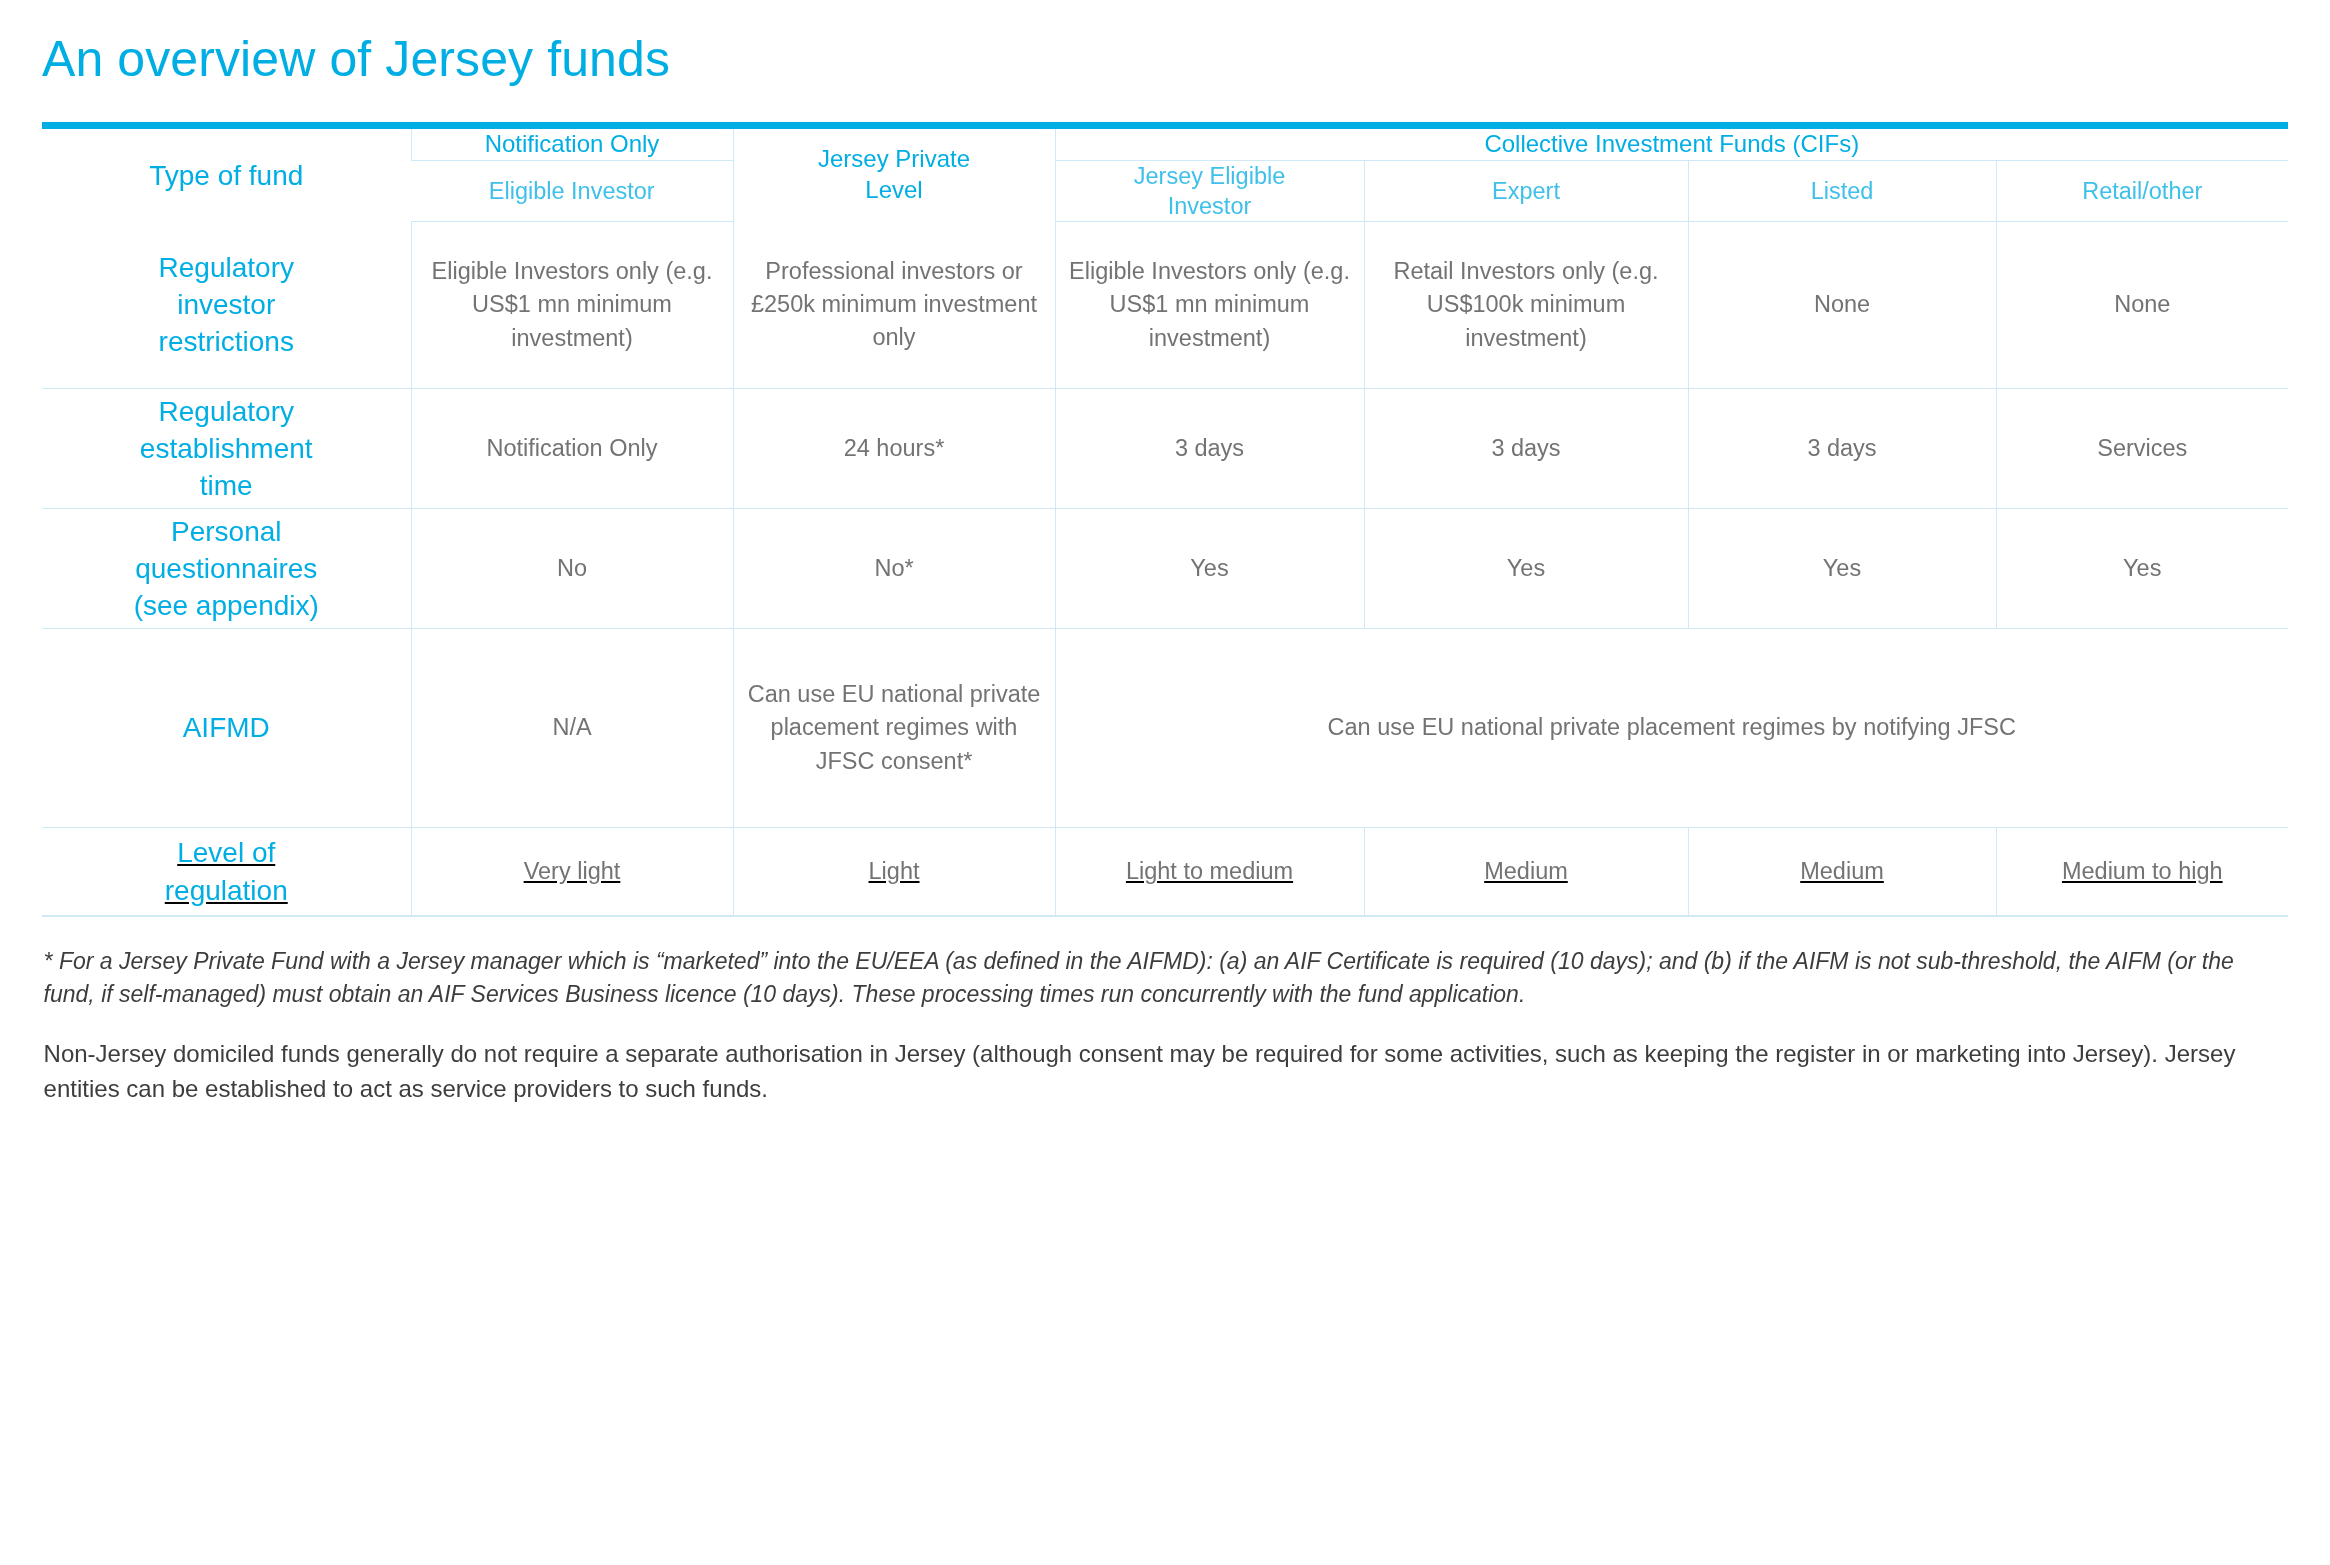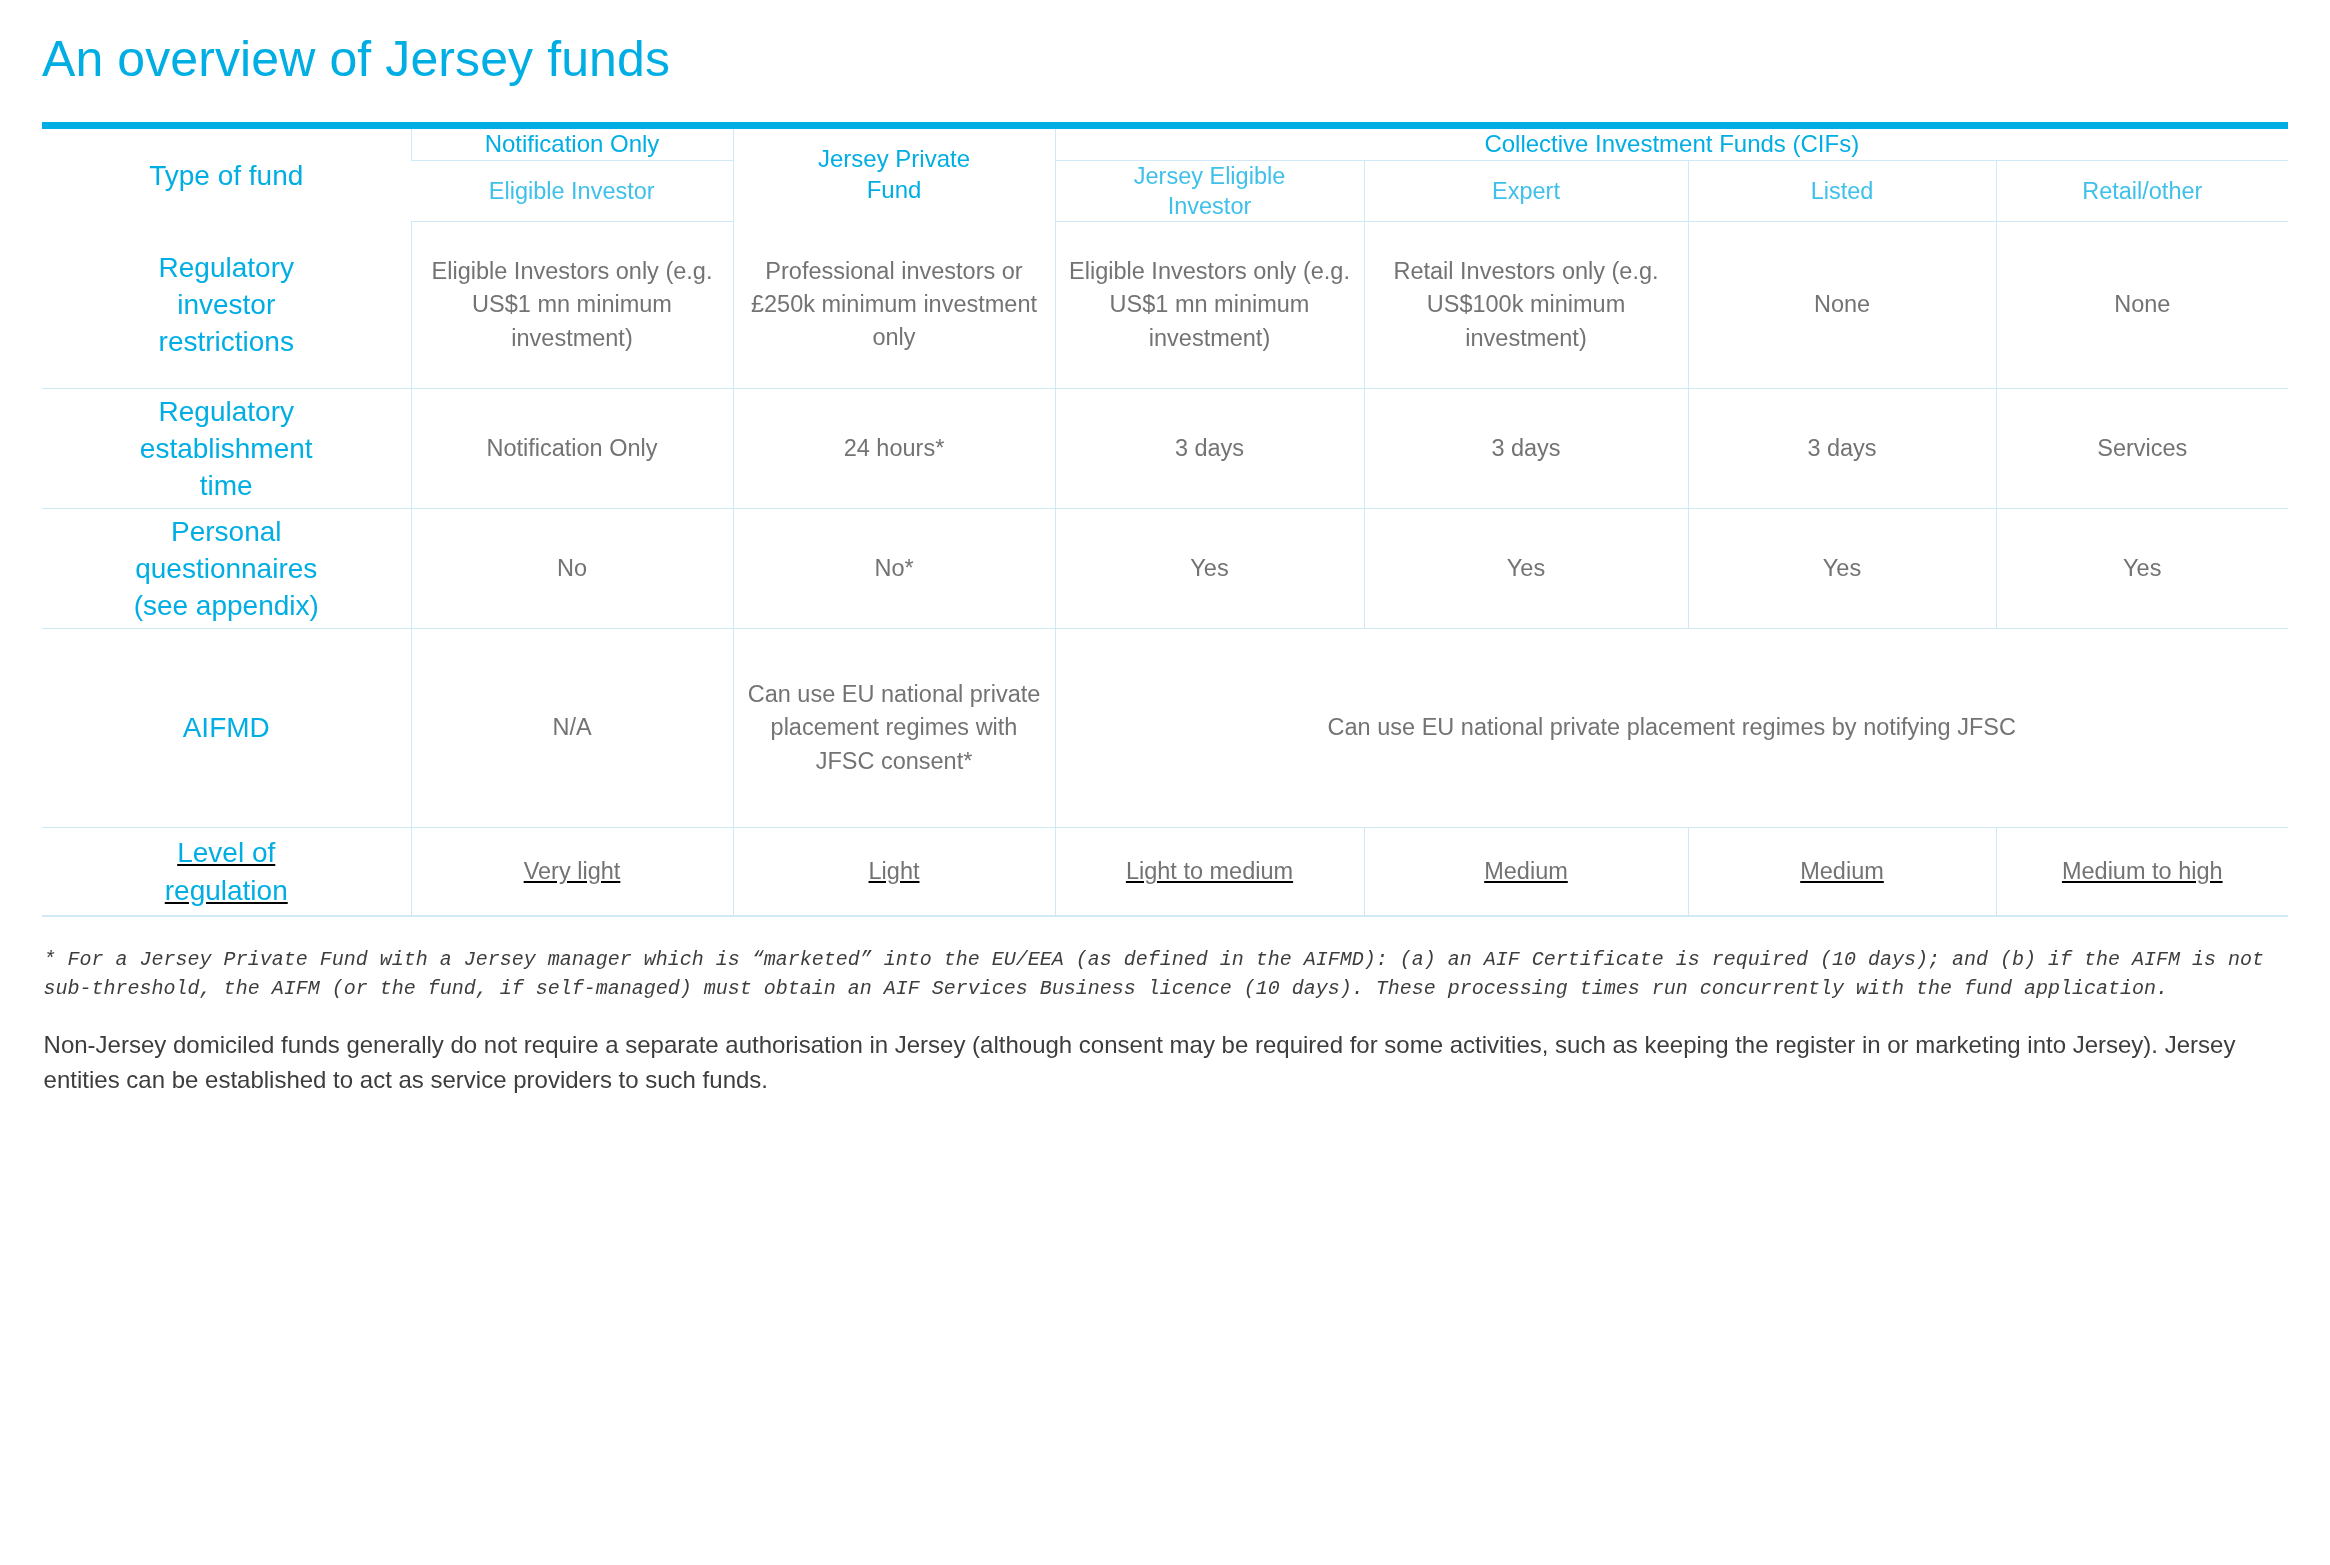--- a/index.html
+++ b/index.html
@@ -95,26 +95,25 @@
   }
 
   
   .notes{
     margin-top:27.5px;
     padding-left:1.6px;
     padding-right:14.6px;
   }
   .note-italic{
     color:#3d3d3d;
-    font-size:20px;
+    font-size:23px;
     font-style:italic;
     line-height:1.45;
     margin:0 0 24px 0;
     max-width:2244px;
-    font-family:Liberation Mono, monospace;
   }
   .note{
     color:#3d3d3d;
     font-size:24px;
     line-height:1.46;
     margin:0 0 24px 0;
     max-width:2244px;
   }
 </style>
 </head>
@@ -134,21 +133,21 @@
           <col class="c4">
           <col class="c5">
           <col class="c6">
       </colgroup>
       <thead>
         <tr>
           <th class="typeoffund rowhead nobord-b" rowspan="2">Type of fund</th>
           <th class="hd">Notification Only</th>
           <th class="hd nobord-b" rowspan="2">
             <span>Jersey Private</span><br>
-            <span>Fund</span>
+            <span>Level</span>
           </th>
           <th class="hd" colspan="4">Collective Investment Funds (CIFs)</th>
         </tr>
         <tr>
           <th class="hd-sub">Eligible Investor</th>
           <th class="hd-sub">
             <span>Jersey Eligible</span><br>
             <span>Investor</span>
           </th>
           <th class="hd-sub">Expert</th>

